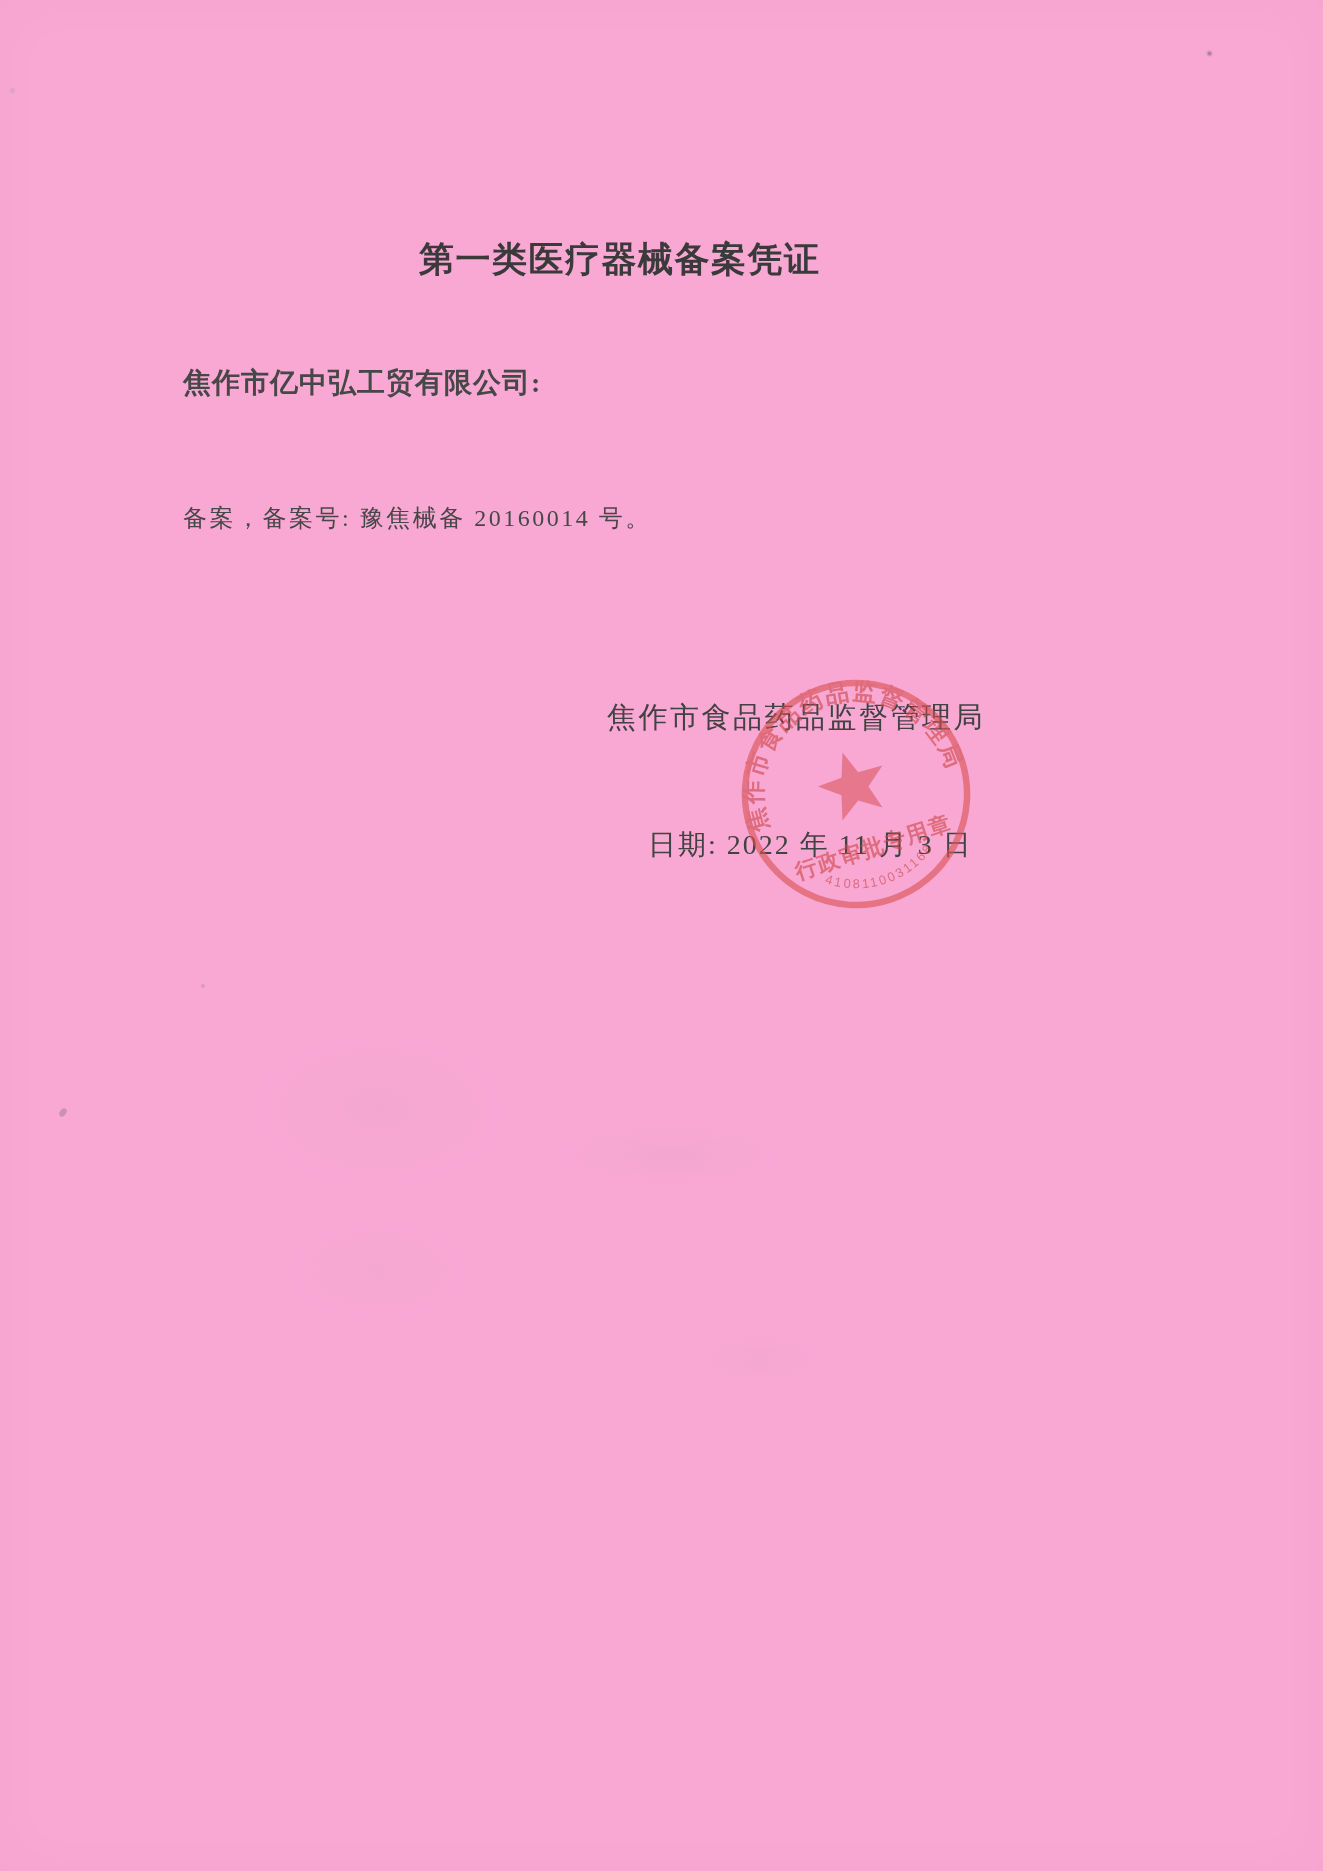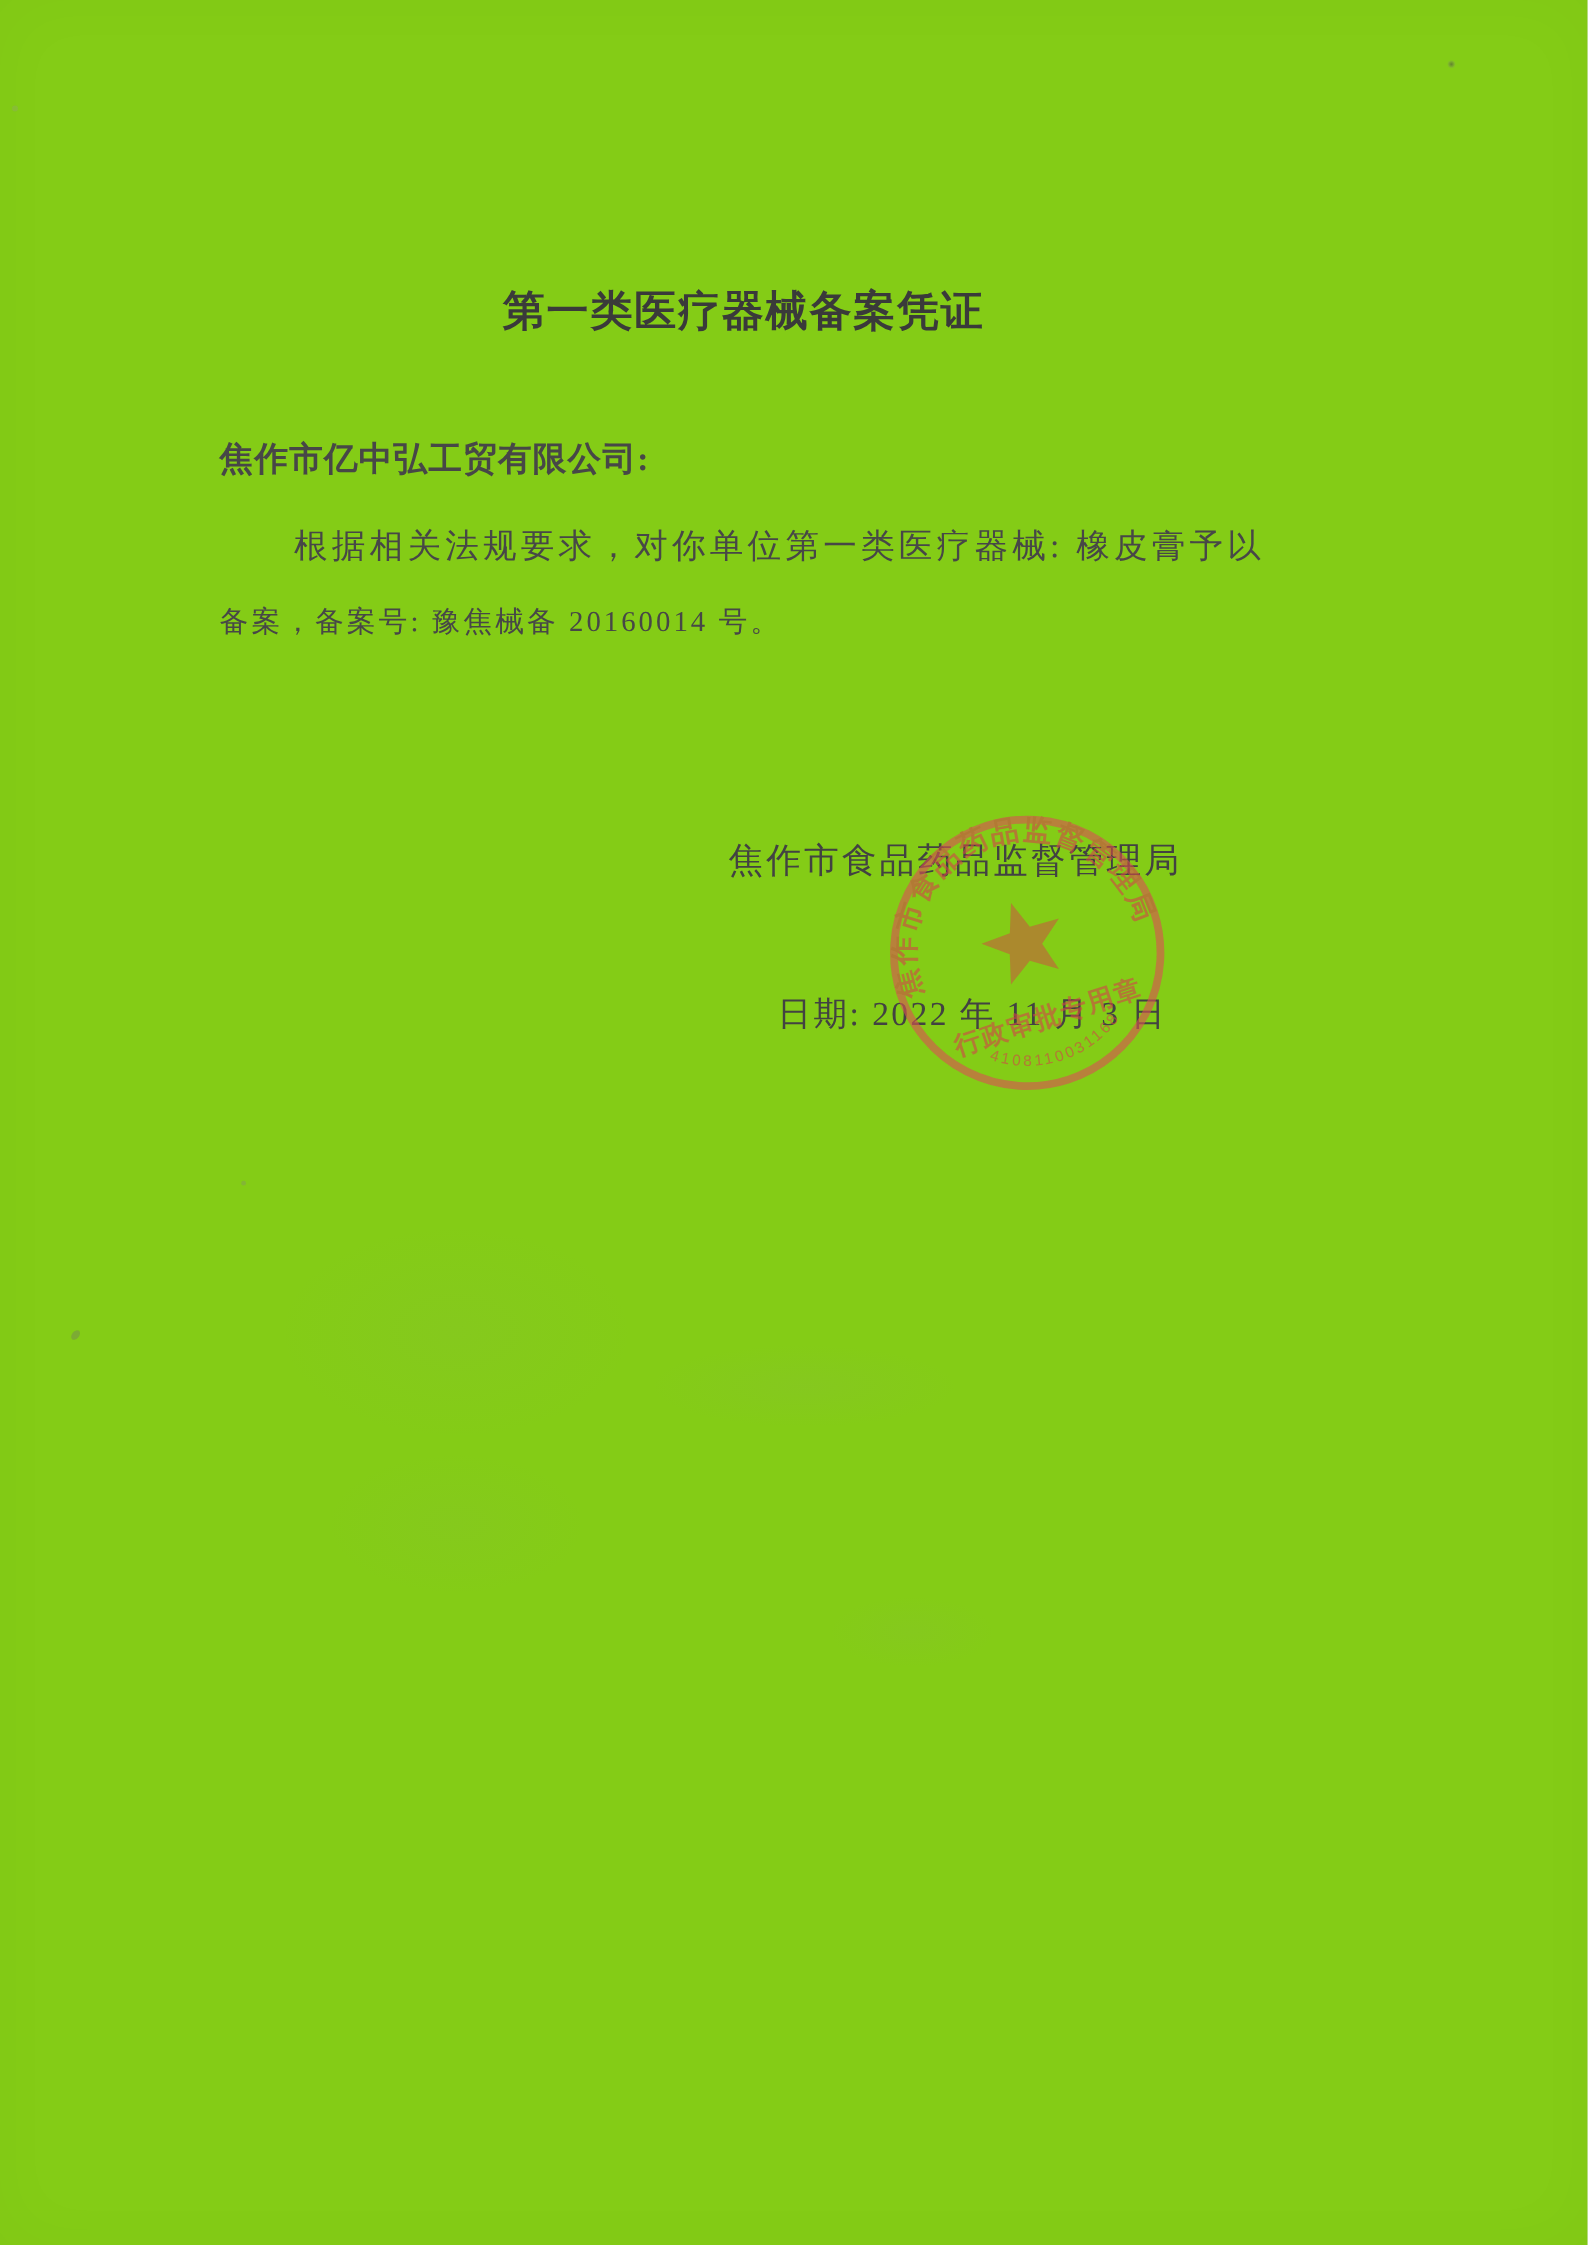--- a/index.html
+++ b/index.html
@@ -5,21 +5,21 @@
   html, body {
     margin: 0;
     padding: 0;
     background: #e8e8e8;
   }
   .page {
     position: relative;
     width: 1323px;
     height: 1871px;
     margin: 0 auto;
-    background: #84cc16;
+    background: #f9a8d4;
     overflow: hidden;
     font-family: "Liberation Serif", "DejaVu Serif", serif;
     color: #3f3f3f;
     box-shadow: inset 0 0 60px rgba(0,0,0,0.025);
   }
   .abs { position: absolute; white-space: nowrap; }
 
   .doc-title {
     left: 419px;
     top: 236px;
@@ -113,21 +113,20 @@
 </style>
 </head>
 <body>
 
 <div class="page">
 
   <div class="abs doc-title">第一类医疗器械备案凭证</div>
 
   <div class="abs salutation">焦作市亿中弘工贸有限公司:</div>
 
-  <div class="abs body-line-1">根据相关法规要求，对你单位第一类医疗器械: 橡皮膏予以</div>
 
   <div class="abs body-line-2">备案，备案号: 豫焦械备 20160014 号。</div>
 
   <div class="abs signature-org">焦作市食品药品监督管理局</div>
 
   <div class="abs date-line">日期: 2022 年 11 月 3 日</div>
 
   <div class="abs stamp">
     <svg viewBox="0 0 240 240" xmlns="http://www.w3.org/2000/svg">
       <g transform="rotate(-18 120 120)" opacity="0.62">

